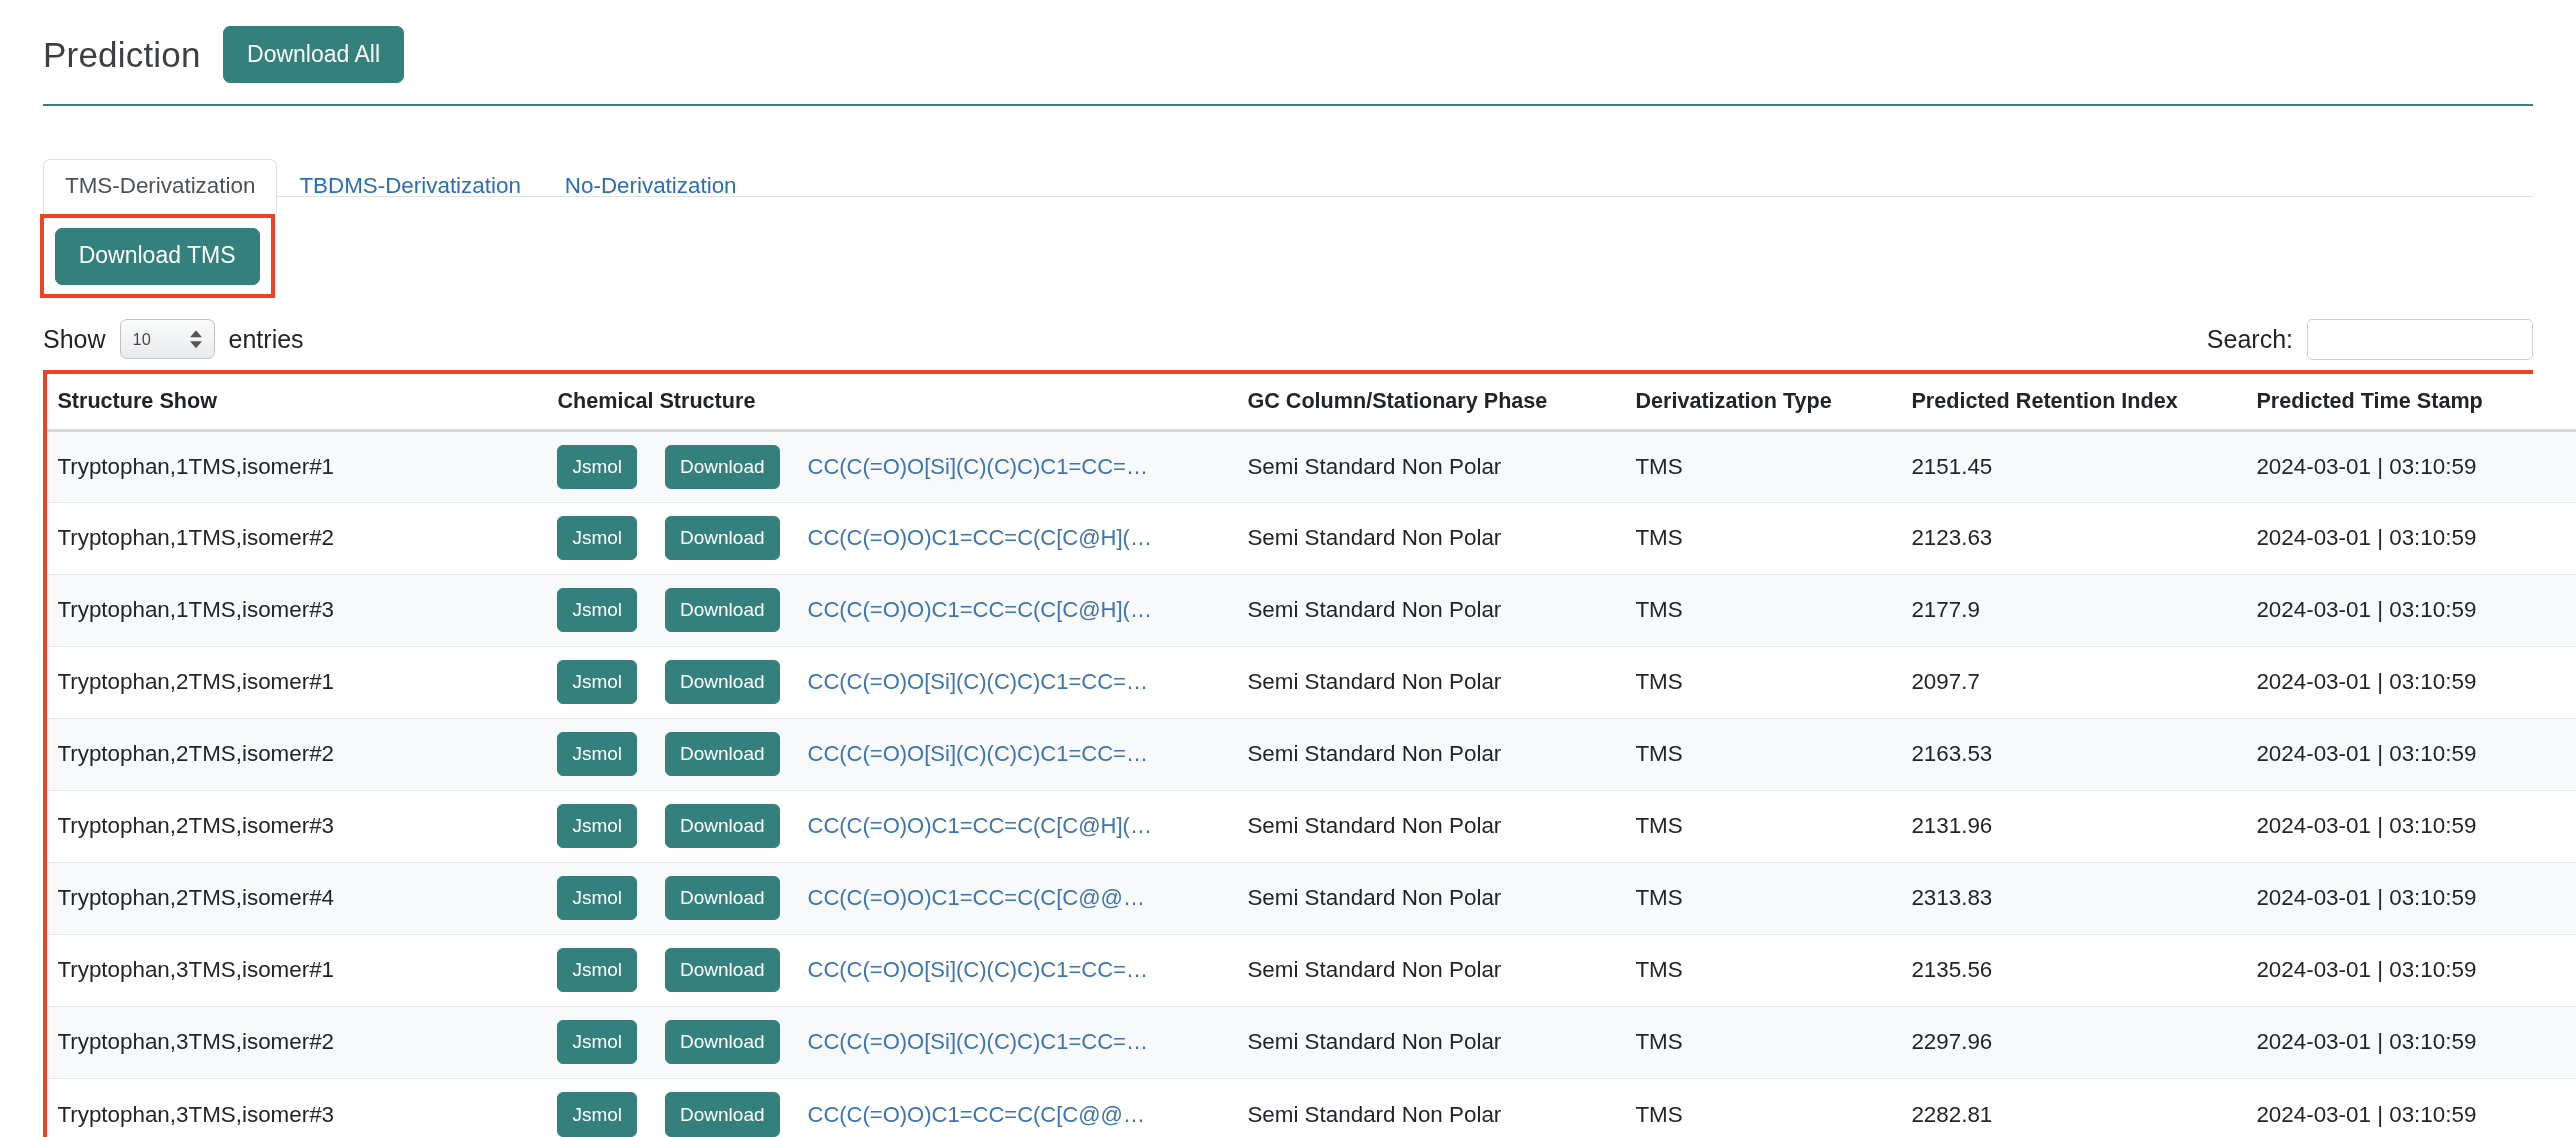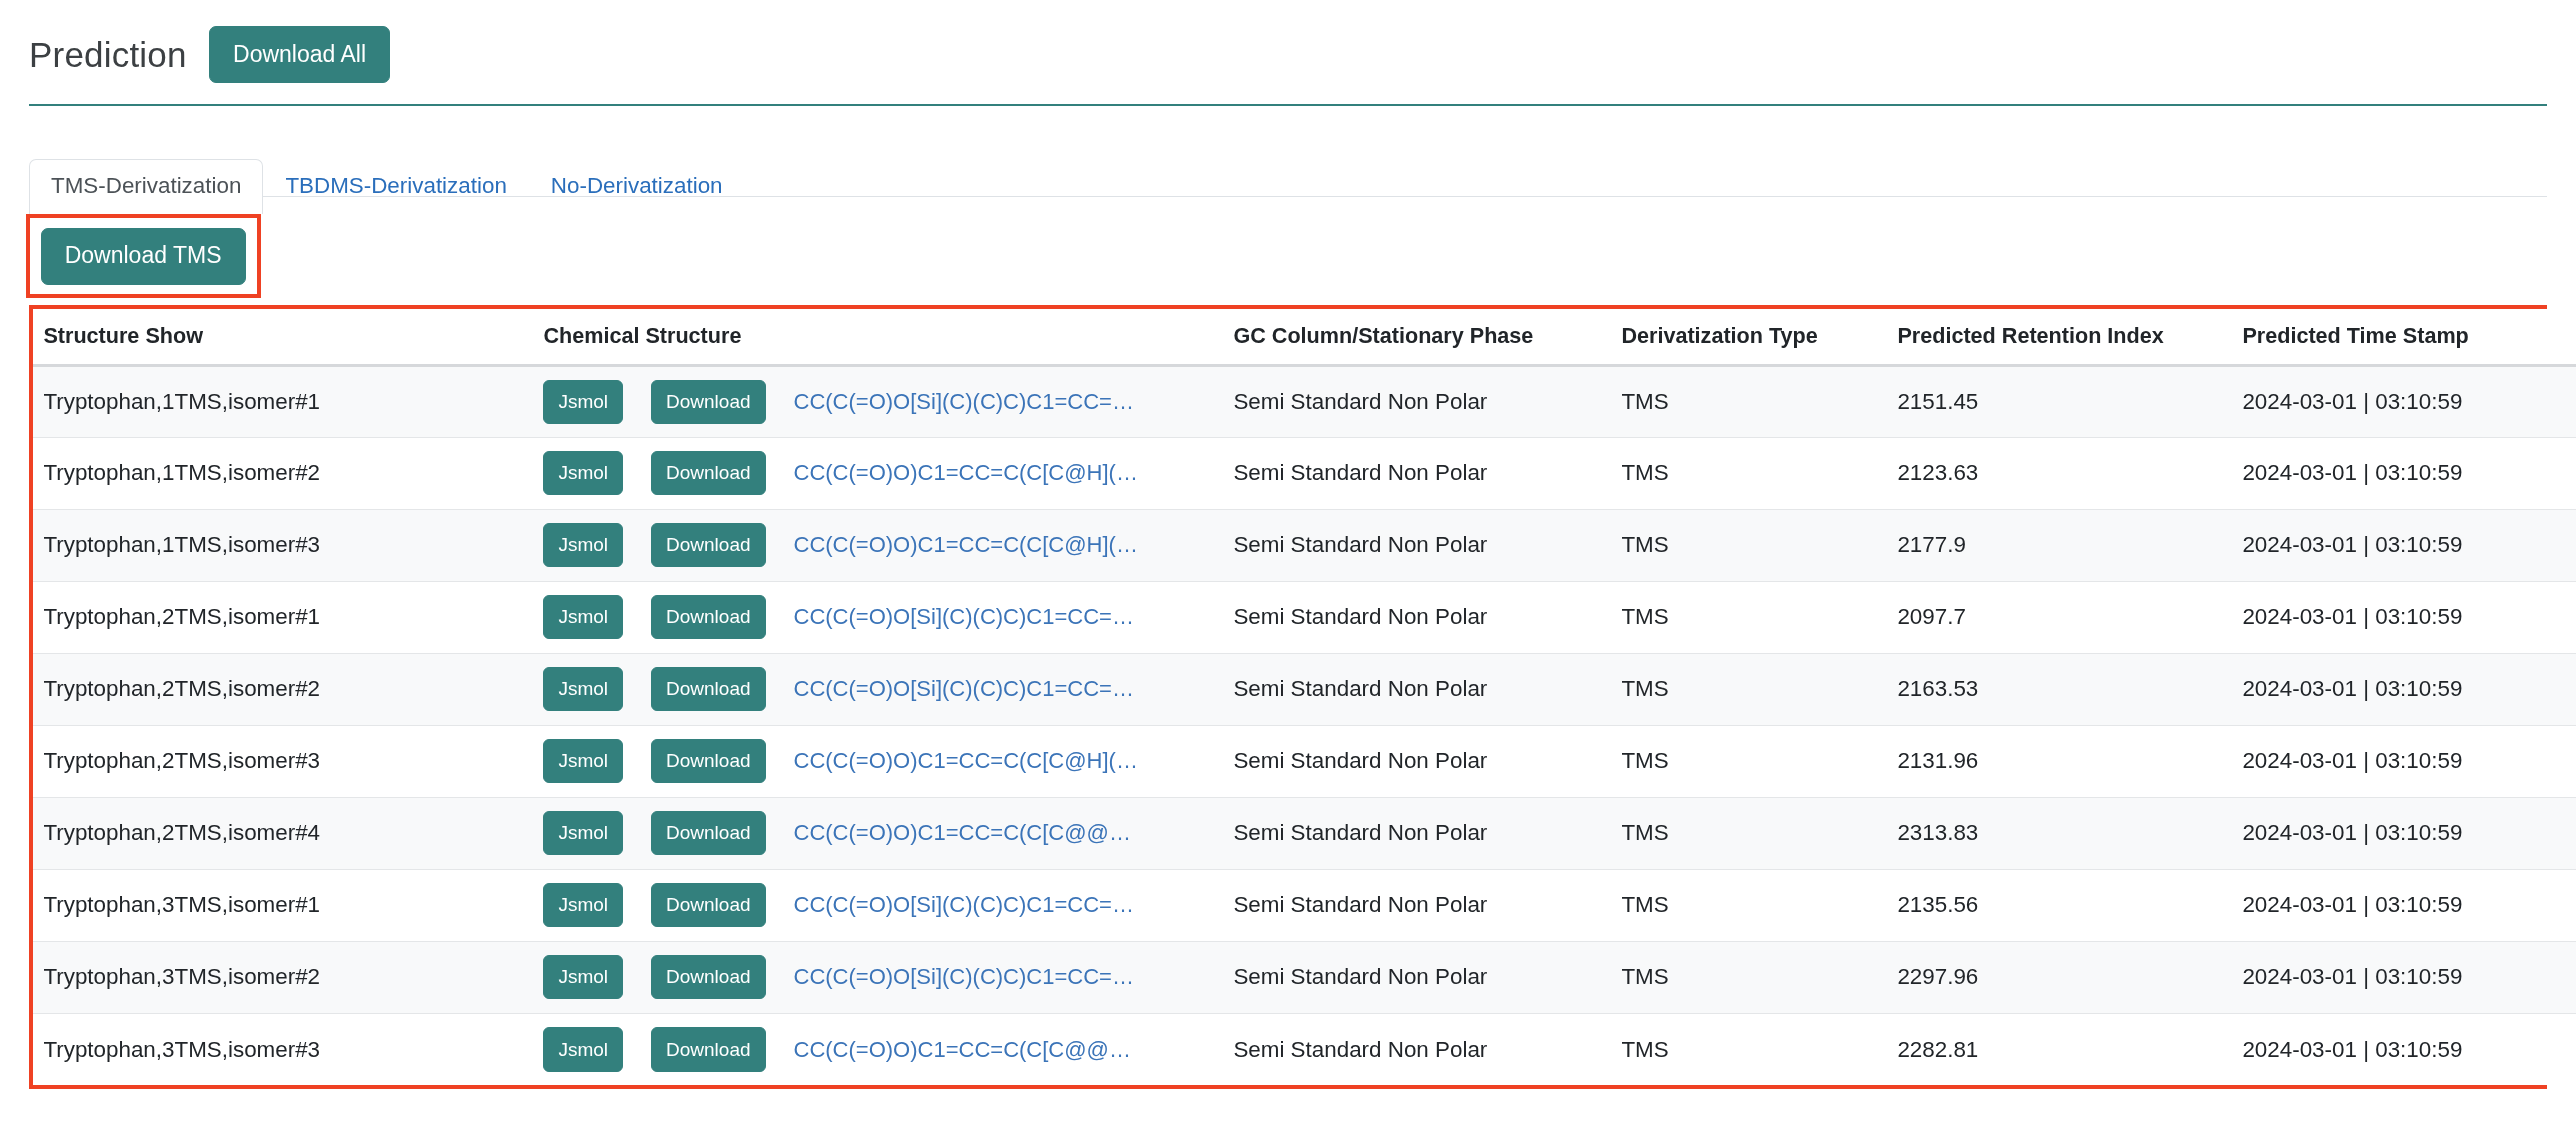--- a/index.html
+++ b/index.html
@@ -13,21 +13,21 @@
     height: 1137px;
     font-family: "Liberation Sans", sans-serif;
     color: #212529;
     overflow: hidden;
   }
 
   .page {
     position: relative;
     width: 2576px;
     height: 1137px;
-    padding: 0 29px;
+    padding: 0 43px;
   }
 
   
   .page-header {
     display: flex;
     align-items: center;
     gap: 22.4px;
     height: 95px;
     padding-top: 14px;
   }
@@ -245,20 +245,37 @@
     <div class="tab">TBDMS-Derivatization</div>
     <div class="tab">No-Derivatization</div>
   </div>
 
   
   <div class="tms-highlight">
     <button class="btn-teal">Download TMS</button>
   </div>
 
   
+  <div class="table-controls">
+    <div class="show-entries">
+      <span class="lbl-left">Show</span>
+      <div class="entries-select">
+        <span>10</span>
+        <span class="spinner">
+          <i class="up"></i>
+            <i class="down"></i>
+        </span>
+      </div>
+      <span class="lbl-right">entries</span>
+    </div>
+    <div class="search-box">
+      <span class="search-label">Search:</span>
+      <input class="search-input" type="text" placeholder="" style="">
+    </div>
+  </div>
 
   
   <div class="table-highlight">
     <table class="data">
       <thead>
         <tr>
           <th class="col-name">Structure Show</th>
           <th class="col-struct">Chemical Structure</th>
           <th class="col-gc">GC Column/Stationary Phase</th>
           <th class="col-deriv">Derivatization Type</th>

